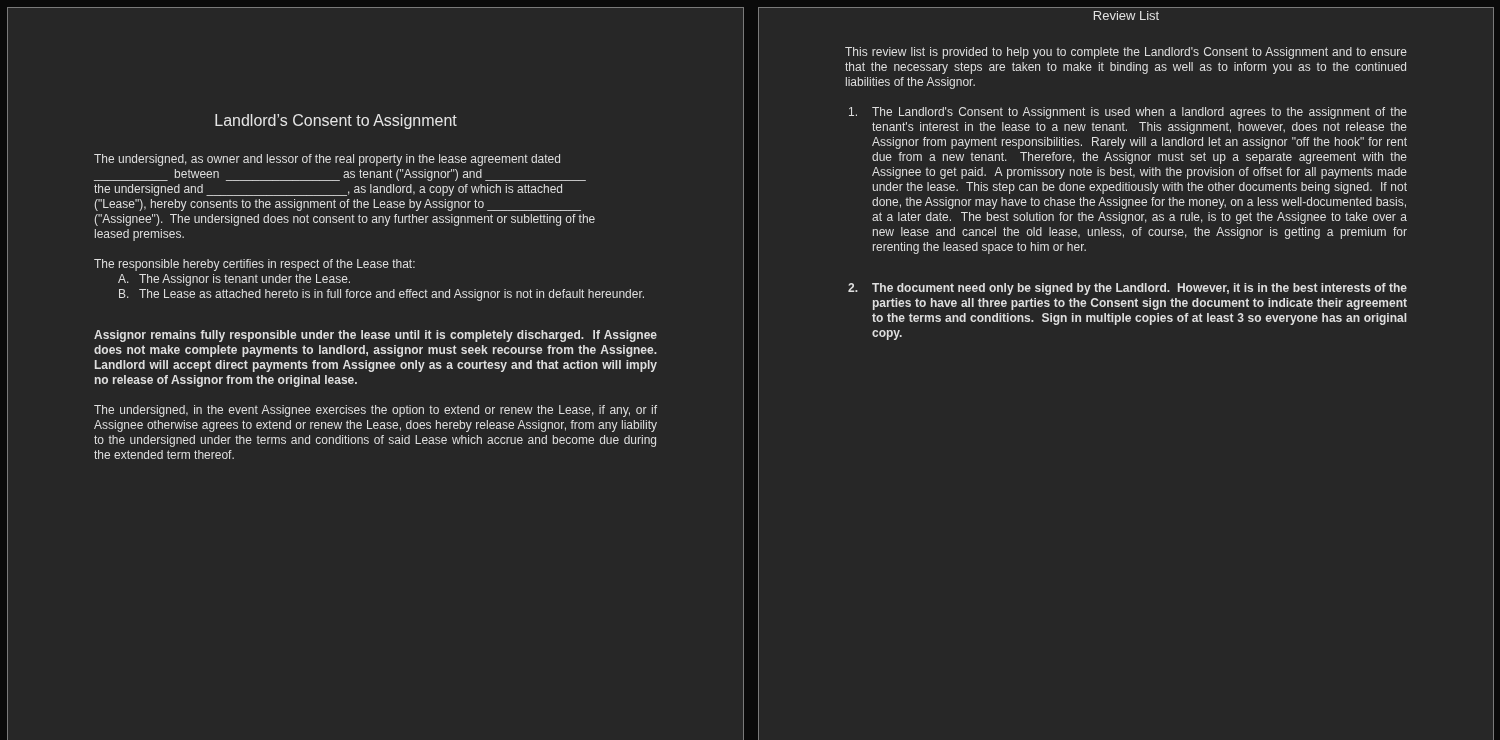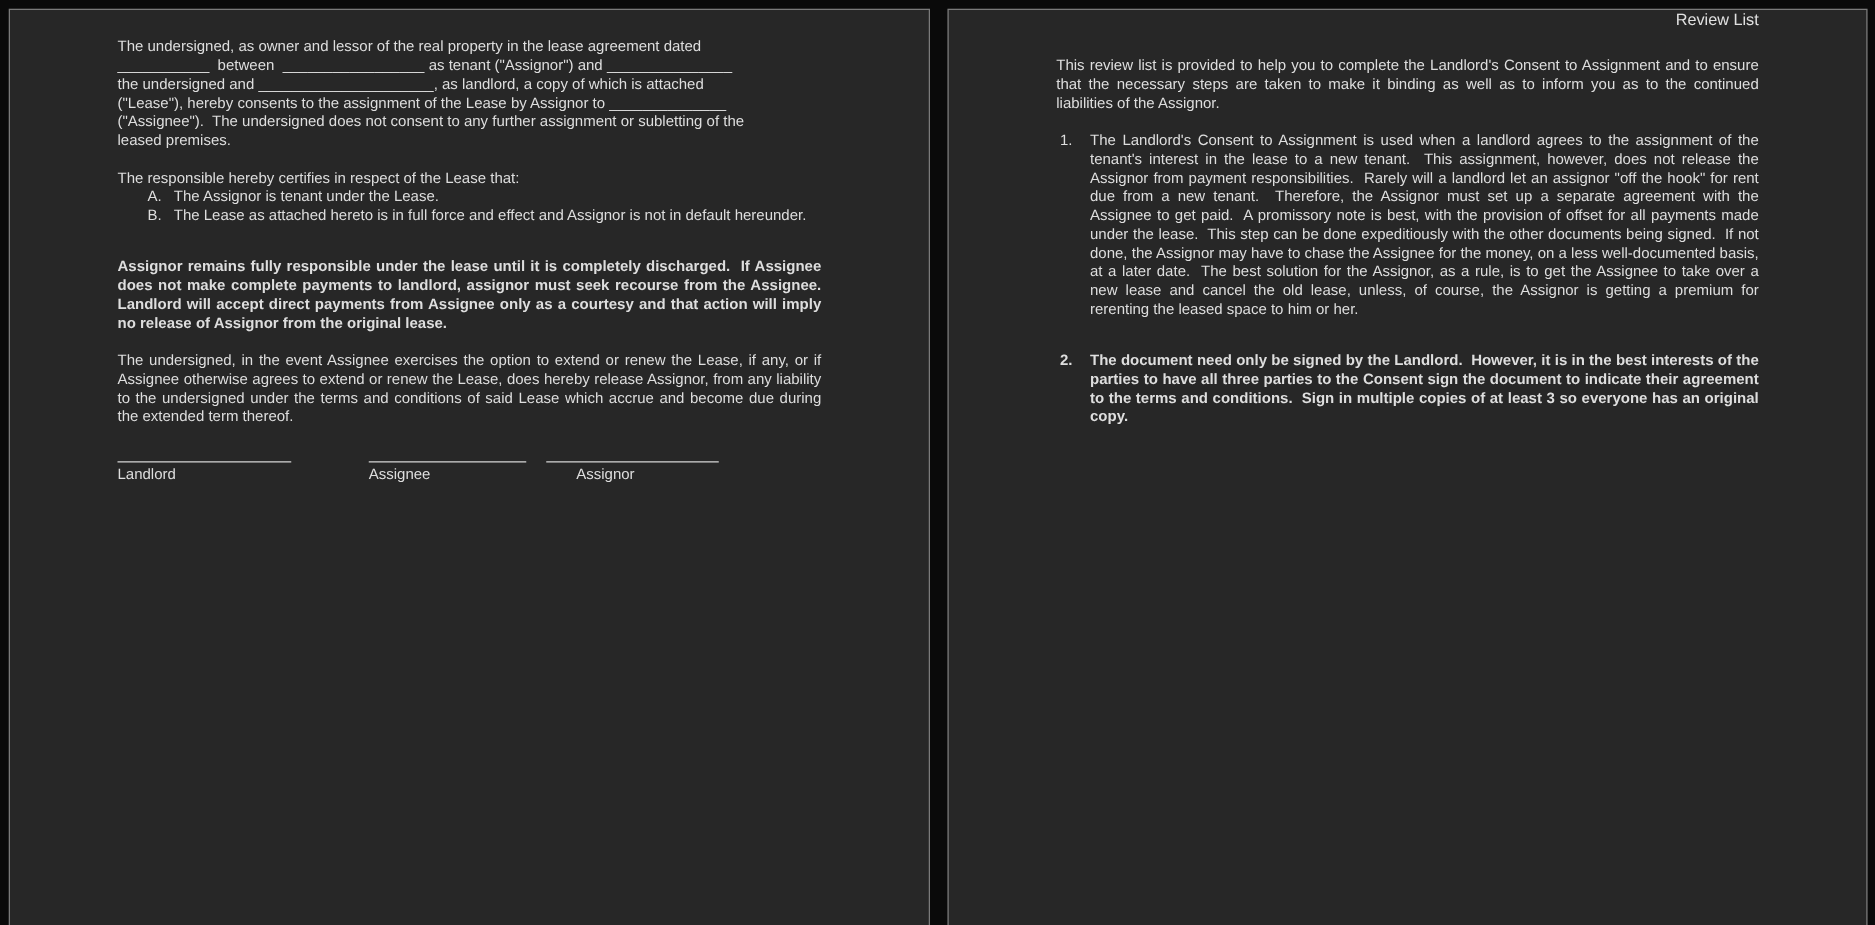--- a/index.html
+++ b/index.html
@@ -33,21 +33,21 @@
     font-weight: 400;
     text-align: center;
     margin: 103px 0 0 0;
     color: #e4e4e4;
     white-space: pre-wrap;
   }
   .page-left .doc-title { margin-right: 80px; }
   .doc-subtitle {
     font-size: 13px;
     line-height: 15px;
-    text-align: right;
+    text-align: center;
     color: #e0e0e0;
   }
   .body {
     margin: 0;
     font-size: 12px;
     line-height: 15px;
     white-space: pre-wrap;
   }
   .just { text-align: justify; }
   .mt15 { margin-top: 15px; }
@@ -96,20 +96,21 @@
     line-height: 15px;
   }
   .sig-3 .sig-label { padding-left: 24px; }
 </style>
 </head>
 <body>
 
 <div id="screenshot">
 
   <section class="page page-left">
+    <h1 class="doc-title">Landlord’s Consent to Assignment</h1>
 
     <p class="body mt17">The undersigned, as owner and lessor of the real property in the lease agreement dated
 ___________  between  _________________ as tenant ("Assignor") and _______________
 the undersigned and _____________________, as landlord, a copy of which is attached
 ("Lease"), hereby consents to the assignment of the Lease by Assignor to ______________
 ("Assignee").  The undersigned does not consent to any further assignment or subletting of the
 leased premises.</p>
 
     <p class="body mt15">The responsible hereby certifies in respect of the Lease that:</p>
 
@@ -119,34 +120,20 @@
     </div>
     <div class="abc-item">
       <span class="abc-num">B.</span>
       <span class="abc-text">The Lease as attached hereto is in full force and effect and Assignor is not in default hereunder.</span>
     </div>
 
     <p class="body just mt18">Assignor remains fully responsible under the lease until it is completely discharged.  If Assignee does not make complete payments to landlord, assignor must seek recourse from the Assignee.  Landlord will accept direct payments from Assignee only as a courtesy and that action will imply no release of Assignor from the original lease.</p>
 
     <p class="body just mt15">The undersigned, in the event Assignee exercises the option to extend or renew the Lease, if any, or if Assignee otherwise agrees to extend or renew the Lease, does hereby release Assignor, from any liability to the undersigned under the terms and conditions of said Lease which accrue and become due during the extended term thereof.</p>
 
-    <div class="sig-row">
-      <div class="sig sig-1">
-        <div class="sig-line"></div>
-        <div class="sig-label">Landlord</div>
-      </div>
-      <div class="sig sig-2">
-        <div class="sig-line"></div>
-        <div class="sig-label">Assignee</div>
-      </div>
-      <div class="sig sig-3">
-        <div class="sig-line"></div>
-        <div class="sig-label">Assignor</div>
-      </div>
-    </div>
   </section>
 
   <section class="page page-right">
     <div class="doc-subtitle">Review List</div>
 
     <p class="body just mt17">This review list is provided to help you to complete the Landlord's Consent to Assignment and to ensure that the necessary steps are taken to make it binding as well as to inform you as to the continued liabilities of the Assignor.</p>
 
     <div class="num-item mt15">
       <span class="num-label">1.</span>
       <span class="num-text">The Landlord's Consent to Assignment is used when a landlord agrees to the assignment of the tenant's interest in the lease to a new tenant.  This assignment, however, does not release the Assignor from payment responsibilities.  Rarely will a landlord let an assignor "off the hook" for rent due from a new tenant.  Therefore, the Assignor must set up a separate agreement with the Assignee to get paid.  A promissory note is best, with the provision of offset for all payments made under the lease.  This step can be done expeditiously with the other documents being signed.  If not done, the Assignor may have to chase the Assignee for the money, on a less well-documented basis, at a later date.  The best solution for the Assignor, as a rule, is to get the Assignee to take over a new lease and cancel the old lease, unless, of course, the Assignor is getting a premium for rerenting the leased space to him or her.</span>

